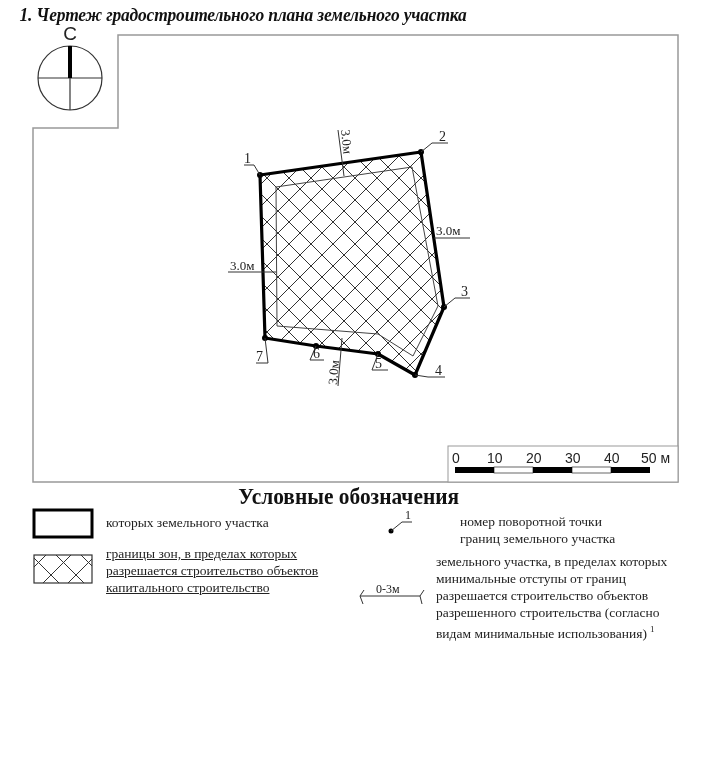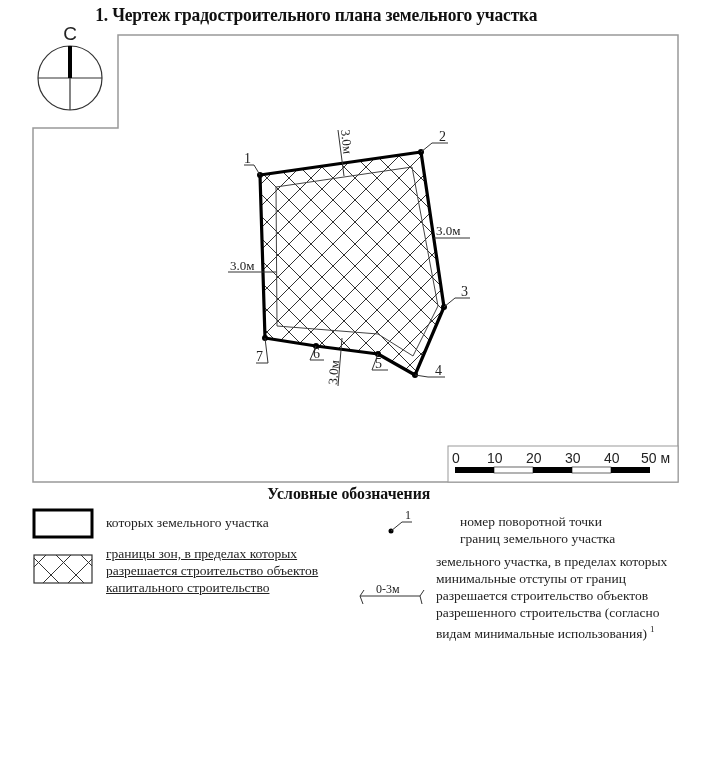--- a/index.html
+++ b/index.html
@@ -1,20 +1,20 @@
 <!DOCTYPE html>
 <html><head>
 <meta charset="utf-8">
 <style>
   html,body{margin:0;padding:0;background:#fff;}
   body{width:708px;height:767px;position:relative;overflow:hidden;font-family:"Liberation Serif",serif;color:#111;}
-  .title{position:absolute;left:0;top:4px;width:632px;text-align:center;font-weight:bold;font-size:19px;letter-spacing:-0.2px;}
+  .title{position:absolute;left:0;top:4px;width:632px;font-weight:bold;font-size:19px;letter-spacing:-0.2px;font-style:italic;}
   .title span{display:inline-block;transform:scaleX(0.92);}
   svg.drawing{position:absolute;left:0;top:0;}
-  .legend-title{position:absolute;left:0;top:484px;width:708px;text-align:center;font-weight:bold;font-size:17px;}
+  .legend-title{position:absolute;left:0;top:484px;width:708px;text-align:center;font-weight:bold;font-size:23px;}
   .legend-title span{display:inline-block;transform:scaleX(0.93);margin-left:-10px;}
   .lg-text{position:absolute;font-size:13.5px;line-height:17px;color:#222;}
   .lg-text div{white-space:nowrap;}
 </style>
 </head>
 <body>
 
 <div class="title"><span>1. Чертеж градостроительного плана земельного участка</span></div>
 
 <svg class="drawing" width="708" height="767" viewBox="0 0 708 767">

